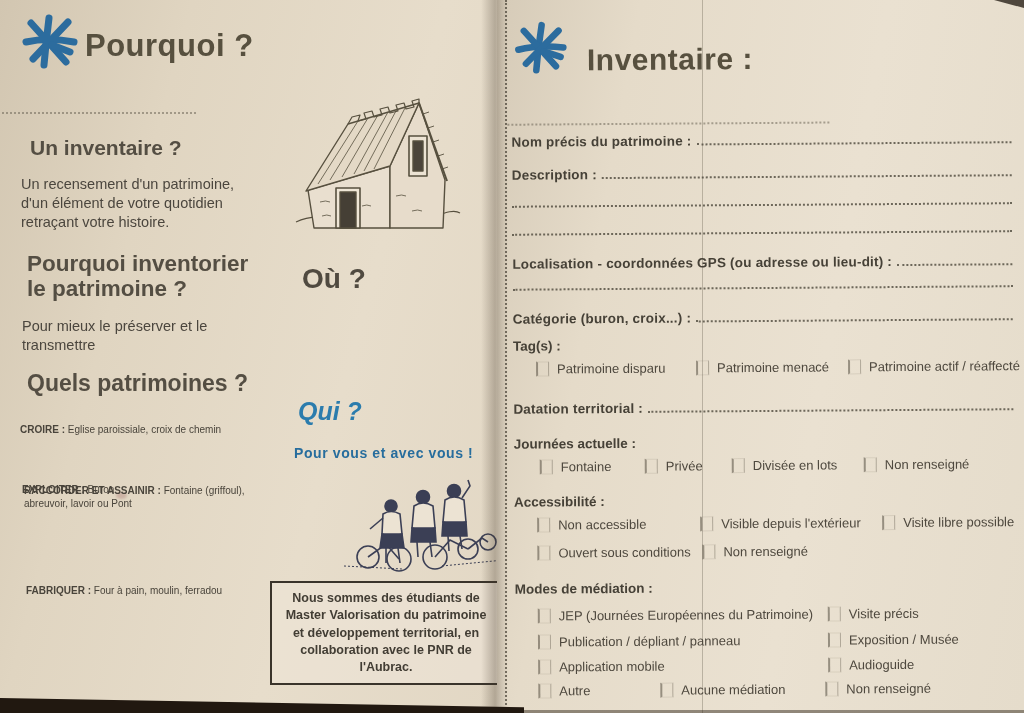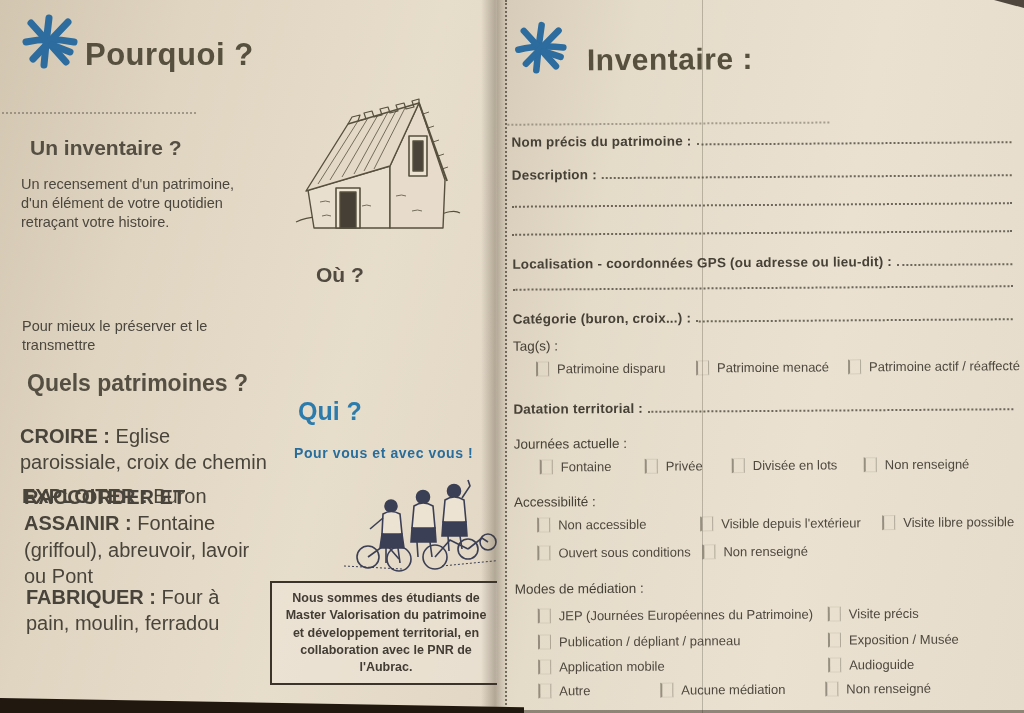--- a/index.html
+++ b/index.html
@@ -33,39 +33,39 @@
   .corner-tr{position:absolute;right:0;top:0;width:0;height:0;z-index:7;
     border-left:30px solid transparent;border-top:8px solid rgba(28,20,12,.75);}
   
   .abs{position:absolute;}
   .logo{width:64px;height:64px;}
   .big-title{font-size:31px;font-weight:bold;letter-spacing:.5px;color:#57503f;}
   .rule-dotted{border-top:2px dotted rgba(110,102,88,0.55);height:0;}
   
   .h-left{font-weight:bold;color:#544e43;line-height:1.12;}
   .p-left{font-size:14.5px;color:#4b463e;line-height:1.3;}
-  .pat-item{font-size:20px;color:#49443b;line-height:1.32;}
+  .pat-item{font-size:10px;color:#49443b;line-height:1.32;}
   .pat-item .term{font-weight:bold;}
-  .ou-h{font-size:21px;font-weight:bold;color:#504a40;margin-left:14px;}
-  .qui-h{font-size:25px;font-weight:bold;color:#2b7cad;}
+  .ou-h{font-size:28px;font-weight:bold;color:#504a40;}
+  .qui-h{font-size:25px;font-weight:bold;color:#2b7cad;font-style:italic;}
   .qui-p{font-size:14px;font-weight:bold;color:#276d9d;letter-spacing:.6px;}
   .credit{
     border:2px solid #3a342b;background:rgba(238,230,216,.55);
     font-size:12.5px;font-weight:bold;color:#423d34;line-height:1.38;
     text-align:center;padding:7px 9px;
   }
   .stain{position:absolute;left:116px;top:492px;width:11px;height:7px;border-radius:50%;
     background:rgba(150,85,85,.28);filter:blur(1px);}
   
   .rp-inner{position:absolute;inset:0;transform:rotate(-0.4deg);}
   .frow{position:absolute;left:16px;right:11px;display:flex;align-items:flex-end;}
   .flabel{font-size:13.5px;font-weight:bold;color:#464137;white-space:nowrap;letter-spacing:.2px;}
   .leader{flex:1;border-bottom:2px dotted rgba(78,72,60,0.8);margin:0 0 3px 5px;min-width:20px;}
   .dline{position:absolute;left:16px;right:11px;border-bottom:2px dotted rgba(78,72,60,0.8);height:0;}
-  .slabel{position:absolute;left:16px;font-size:13.5px;font-weight:normal;color:#464137;white-space:nowrap;}
+  .slabel{position:absolute;left:16px;font-size:13.5px;font-weight:bold;color:#464137;white-space:nowrap;}
   .optrow{position:absolute;left:16px;right:8px;height:18px;}
   .opt{position:absolute;top:0;white-space:nowrap;display:flex;align-items:center;}
   .opt-label{font-size:13px;color:#4e483e;}
   .cbx{display:inline-block;width:10px;height:13px;margin-right:8px;flex:0 0 auto;
     border-left:2px solid rgba(84,77,64,.55);
     border-right:1.5px solid rgba(84,77,64,.38);
     border-top:1px solid rgba(84,77,64,.12);
     border-bottom:1px solid rgba(84,77,64,.12);}
 </style>
 </head>
@@ -75,26 +75,27 @@
 
   <svg class="abs logo" style="left:18px;top:12px" viewBox="0 0 64 64">
     <g stroke="#2c6c9e" stroke-width="7" stroke-linecap="round" fill="none">
       <path d="M8 30 Q30 25 56 30"></path>
       <path d="M31 6 Q28 30 26 53"></path>
       <path d="M13 11 L48 50"></path>
       <path d="M50 10 L15 47"></path>
       <path d="M52 40 L34 33"></path>
     </g>
   </svg>
-  <div class="abs big-title" style="left:85px;top:37px">Pourquoi ?</div>
+  <div class="abs big-title" style="left:85px;top:28px">Pourquoi ?</div>
   <div class="abs rule-dotted" style="left:2px;top:112px;width:194px"></div>
 
   <div class="abs h-left" style="left:30px;top:136px;font-size:21px">Un inventaire ?</div>
   <div class="abs p-left" style="left:21px;top:175px;width:242px">Un recensement d'un patrimoine, d'un élément de votre quotidien retraçant votre histoire.</div>
 
+  <div class="abs h-left" style="left:27px;top:251px;width:238px;font-size:22.5px">Pourquoi inventorier le patrimoine ?</div>
   <div class="abs h-left" style="left:27px;top:371px;font-size:23px">Quels patrimoines ?</div>
 
   <div class="abs p-left" style="left:22px;top:317px;width:220px">Pour mieux le préserver et le transmettre</div>
   <div class="stain"></div>
 
   <div class="abs pat-item" style="left:20px;top:423px;width:250px">
     <span class="term">CROIRE :</span>
     <span>Eglise paroissiale, croix de chemin</span>
   </div>
   <div class="abs pat-item" style="left:22px;top:483px;width:250px">

